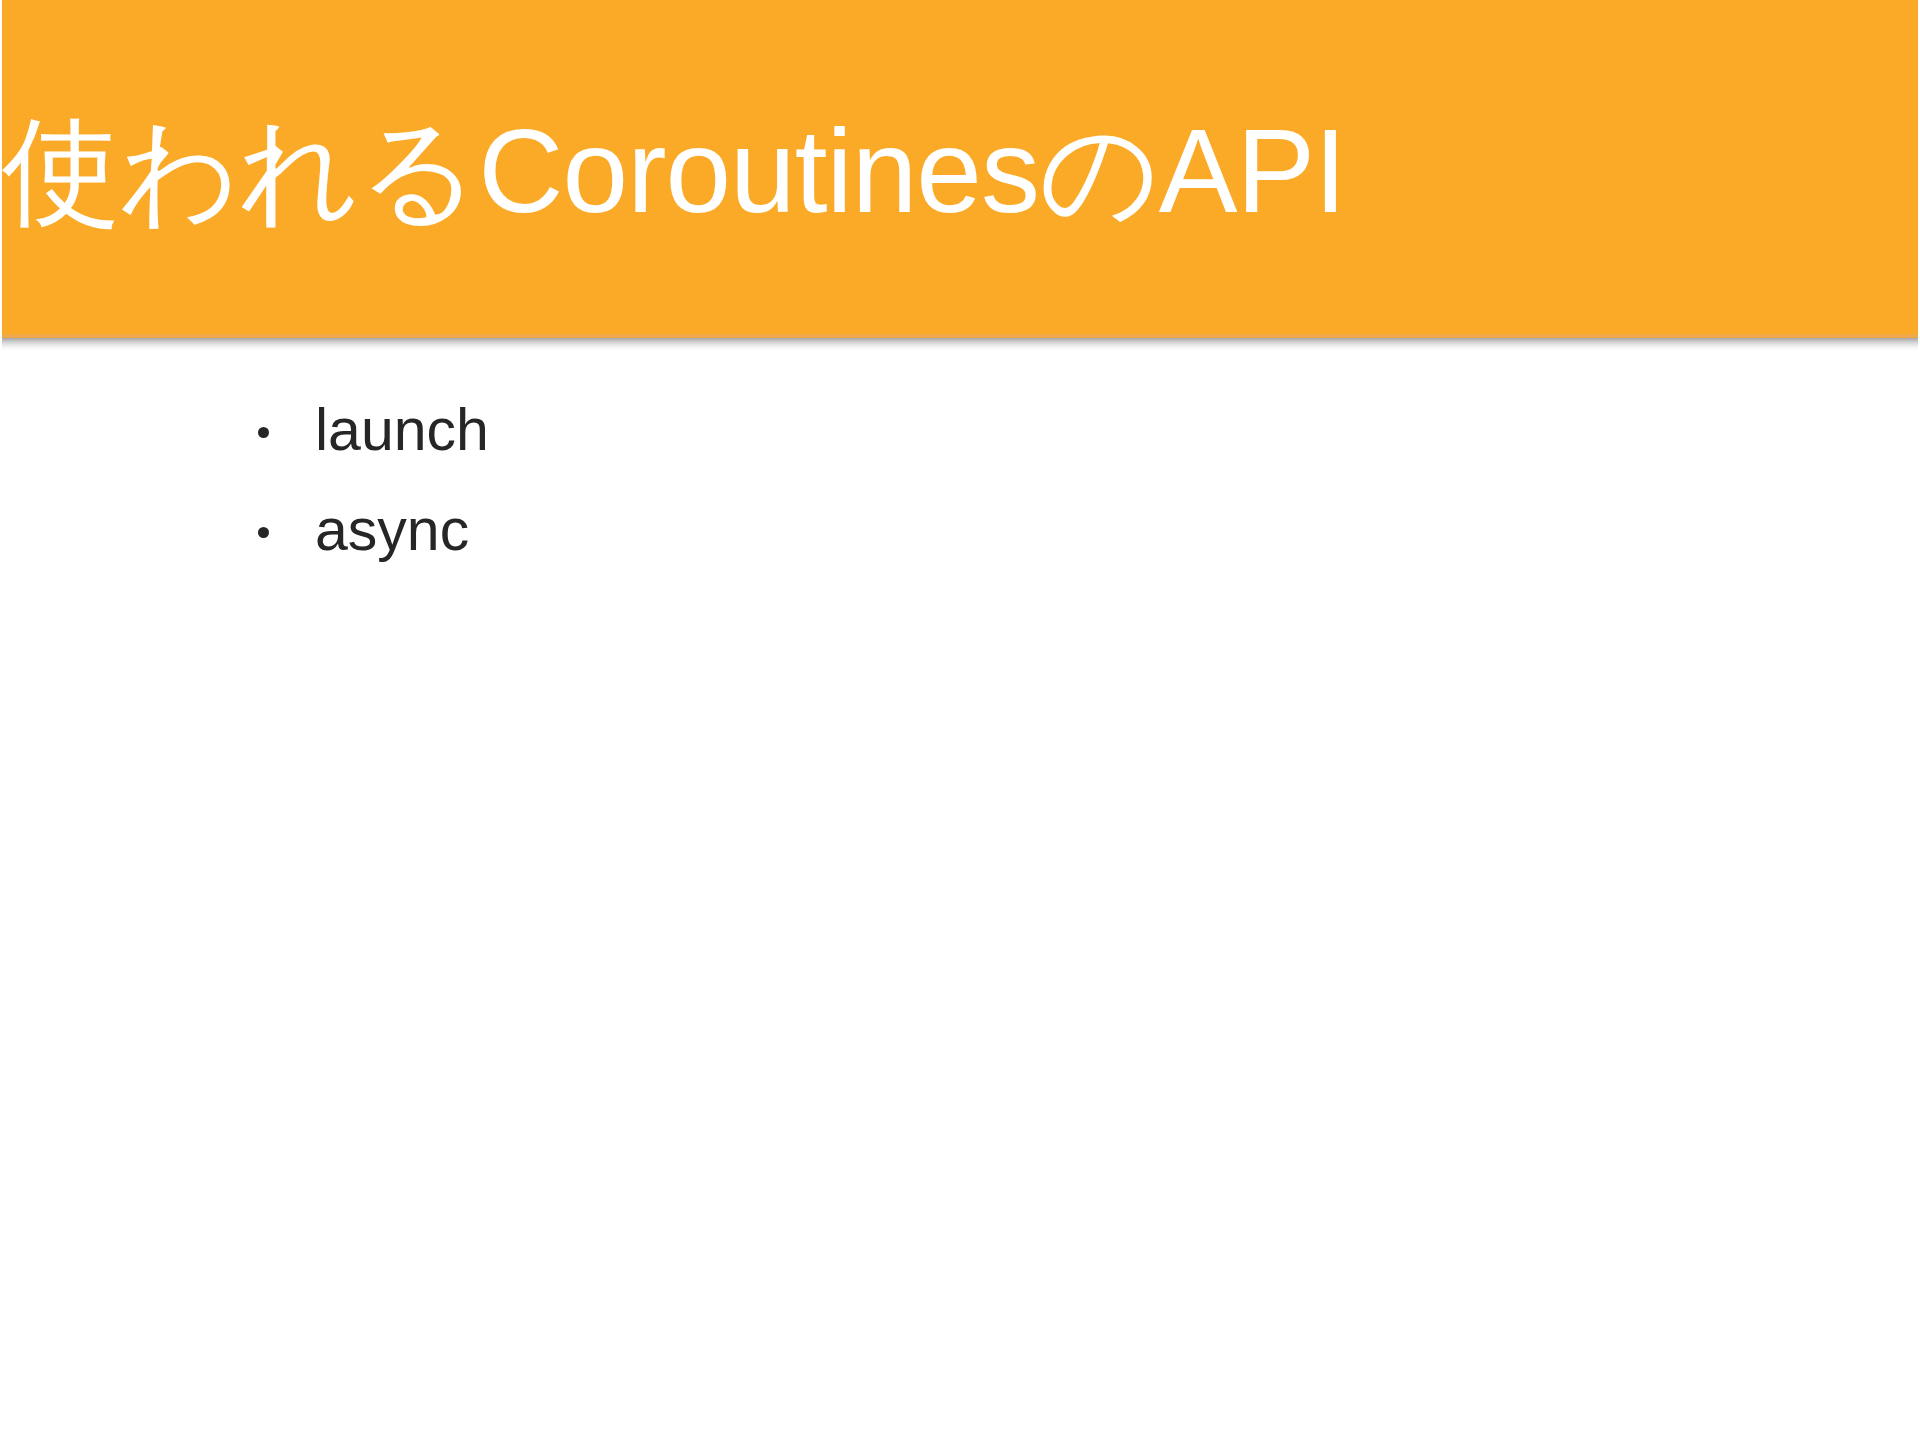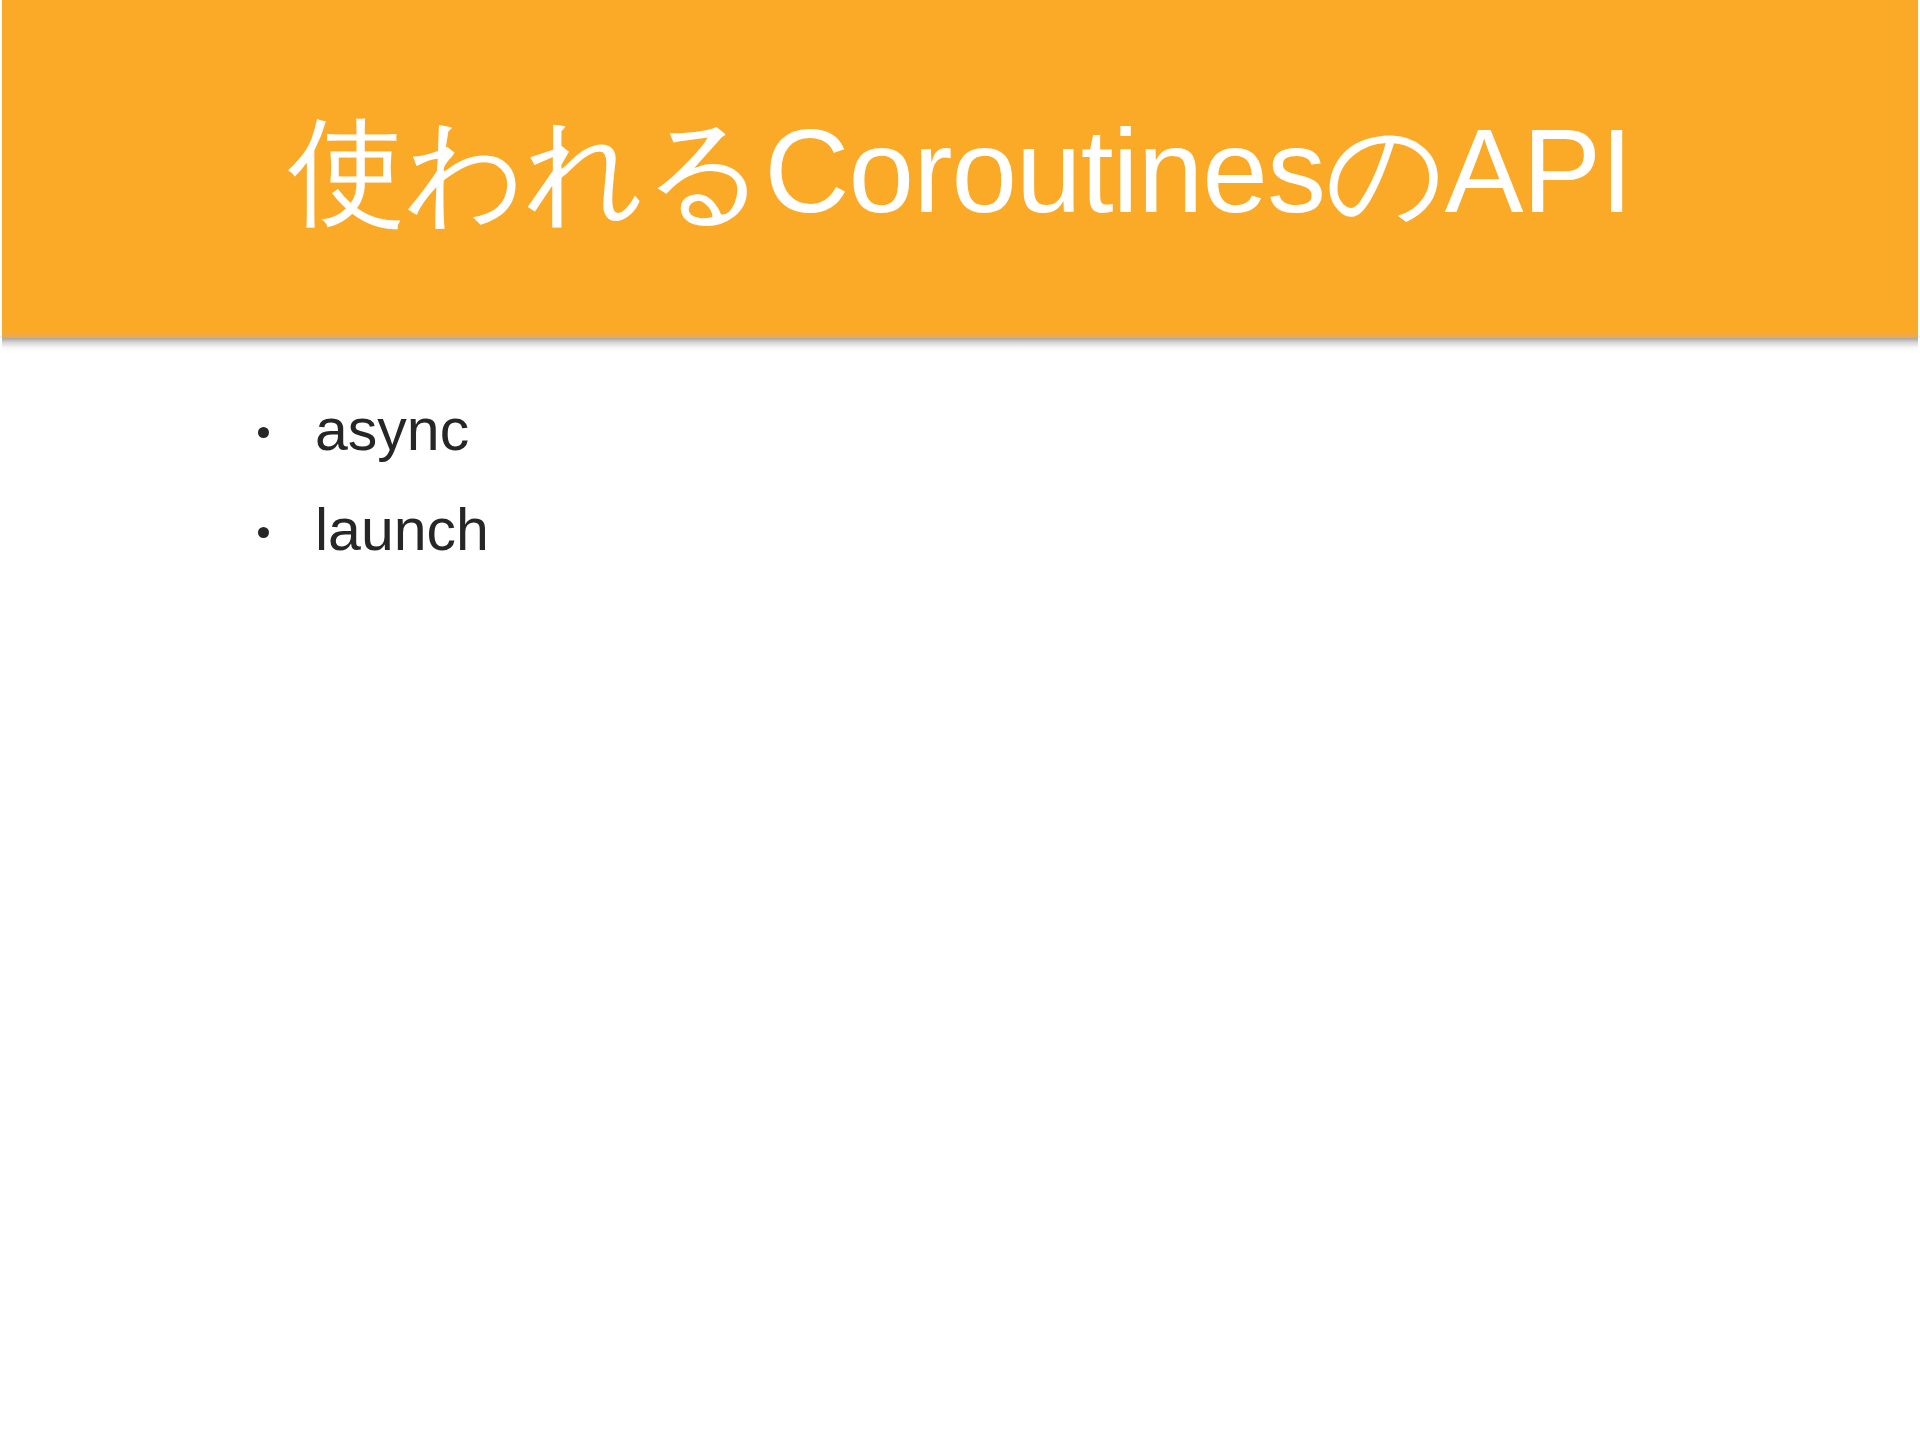--- a/index.html
+++ b/index.html
@@ -26,21 +26,20 @@
   
   .title-band {
     position: absolute;
     top: 0;
     left: 2px;
     width: 1916px;
     height: 334px;
     background: #FBAA28;
     display: flex;
     align-items: center;
-    justify-content: center;
     overflow: hidden;
   }
 
   .title-text {
     color: #FFFFFF;
     font-size: 118px;
     font-weight: 400;
     line-height: 1.0;
     letter-spacing: -1px;
     white-space: nowrap;
@@ -123,24 +122,24 @@
     <div class="title-text">使われるCoroutinesのAPI</div>
   </div>
   <div class="band-rule"></div>
   <div class="band-shadow"></div>
 
   <div class="body-area">
     <ul class="bullet-list">
 
       <li class="bullet-item">
         <span class="bullet-marker"></span>
-        <span class="bullet-label">async</span>
+        <span class="bullet-label">launch</span>
       </li>
 
       <li class="bullet-item">
         <span class="bullet-marker"></span>
-        <span class="bullet-label">launch</span>
+        <span class="bullet-label">async</span>
       </li>
 
     </ul>
   </div>
 
 </div>
 
 </body></html>

